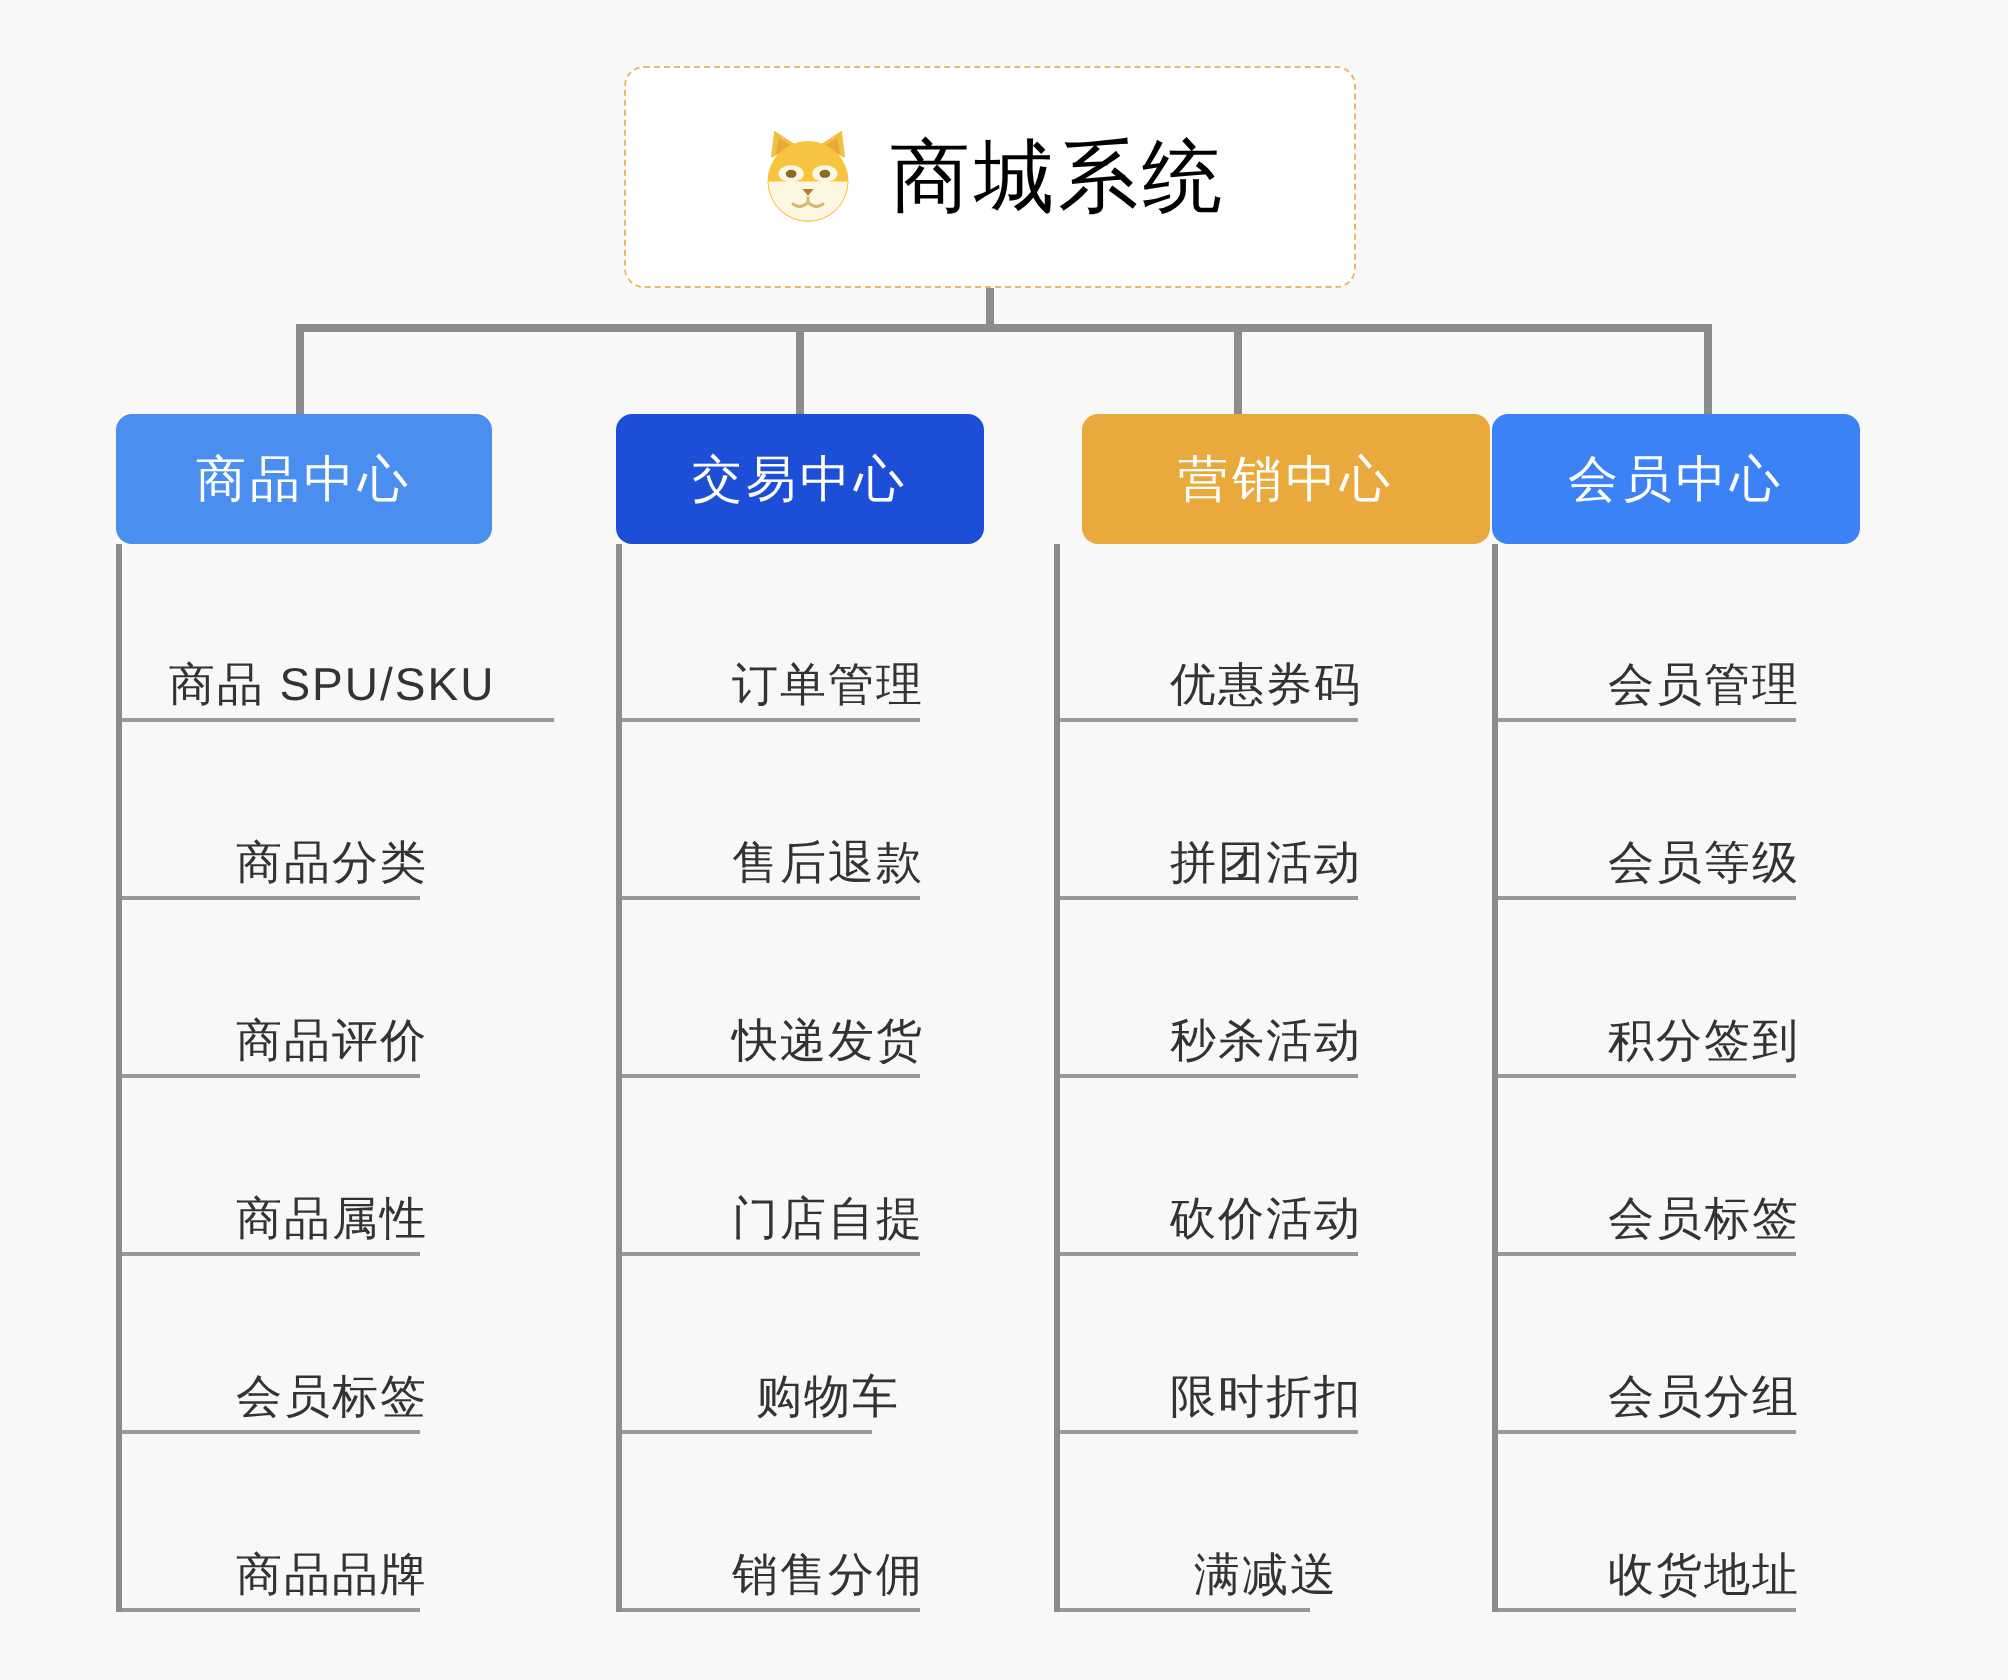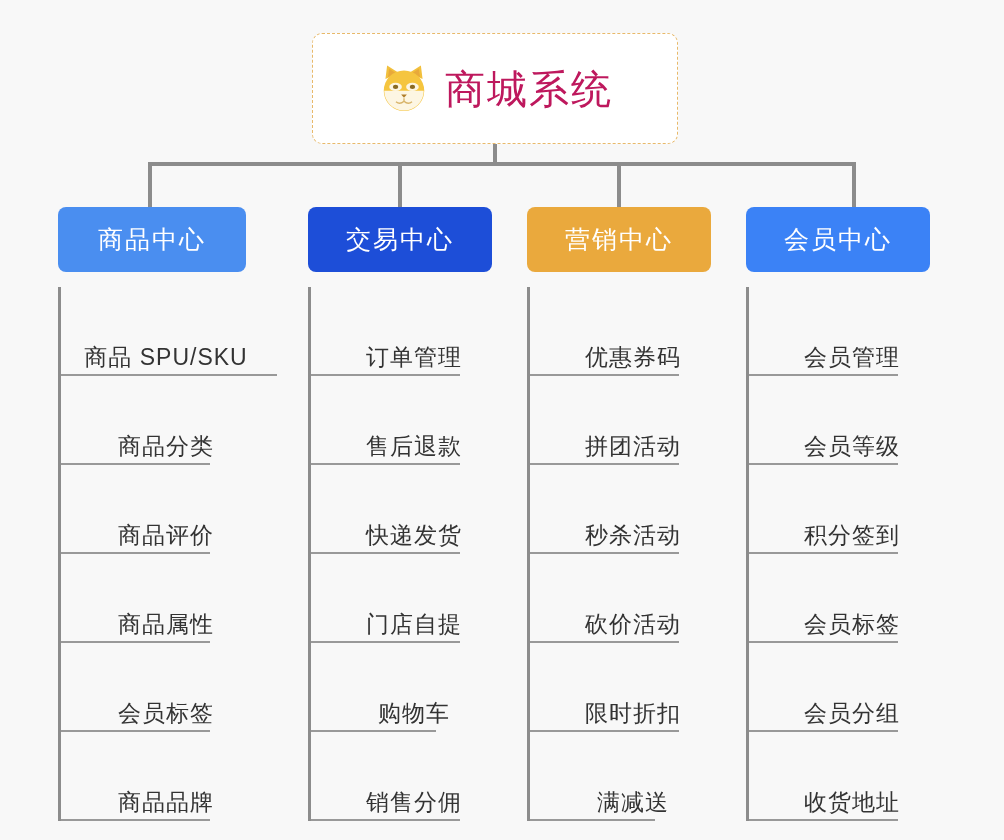--- a/index.html
+++ b/index.html
@@ -37,21 +37,21 @@
     gap: 14px;
   }
   .root-emoji {
     width: 54px;
     height: 54px;
     flex: 0 0 54px;
     position: relative;
   }
   .root-title {
     font-size: 40px;
-    color: #be185d;
+    color: #000000;
     letter-spacing: 2px;
     line-height: 1;
     white-space: nowrap;
   }
 
   
   .conn {
     position: absolute;
     background: #8c8c8c;
   }
@@ -69,21 +69,21 @@
     display: flex;
     align-items: center;
     justify-content: center;
     color: #ffffff;
     font-size: 25px;
     letter-spacing: 2px;
     box-sizing: border-box;
   }
   .leaf-list {
     position: relative;
-    margin-top: 15px;
+    margin-top: 0;
     padding-left: 13px;
     border-left: 3px solid #8c8c8c;
     box-sizing: border-box;
   }
   .leaf-item {
     height: 89px;
     position: relative;
     display: flex;
     align-items: flex-end;
     justify-content: center;
@@ -208,21 +208,21 @@
       <span style="position: absolute; left: -13px; bottom: 0px; height: 2px; background: rgb(153, 153, 153); width: 125px;"></span>
         </div>
       <div class="leaf-item" style="--u: 149px; position: relative;">
         <span class="leaf-label">销售分佣</span>
       <span style="position: absolute; left: -13px; bottom: 0px; height: 2px; background: rgb(153, 153, 153); width: 149px;"></span>
         </div>
     </div>
   </div>
 
   <div class="branch" style="left:527px; width:184px;">
-    <div class="branch-header" style="background:#eaa93d; width:184px;">
+    <div class="branch-header" style="background:#eaa93d; width:204px;margin-left:14px;">
       <span>营销中心</span>
     </div>
     <div class="leaf-list">
       <div class="leaf-item" style="--u: 149px; position: relative;">
         <span class="leaf-label">优惠券码</span>
       <span style="position: absolute; left: -13px; bottom: 0px; height: 2px; background: rgb(153, 153, 153); width: 149px;"></span>
         </div>
       <div class="leaf-item" style="--u: 149px; position: relative;">
         <span class="leaf-label">拼团活动</span>
       <span style="position: absolute; left: -13px; bottom: 0px; height: 2px; background: rgb(153, 153, 153); width: 149px;"></span>

